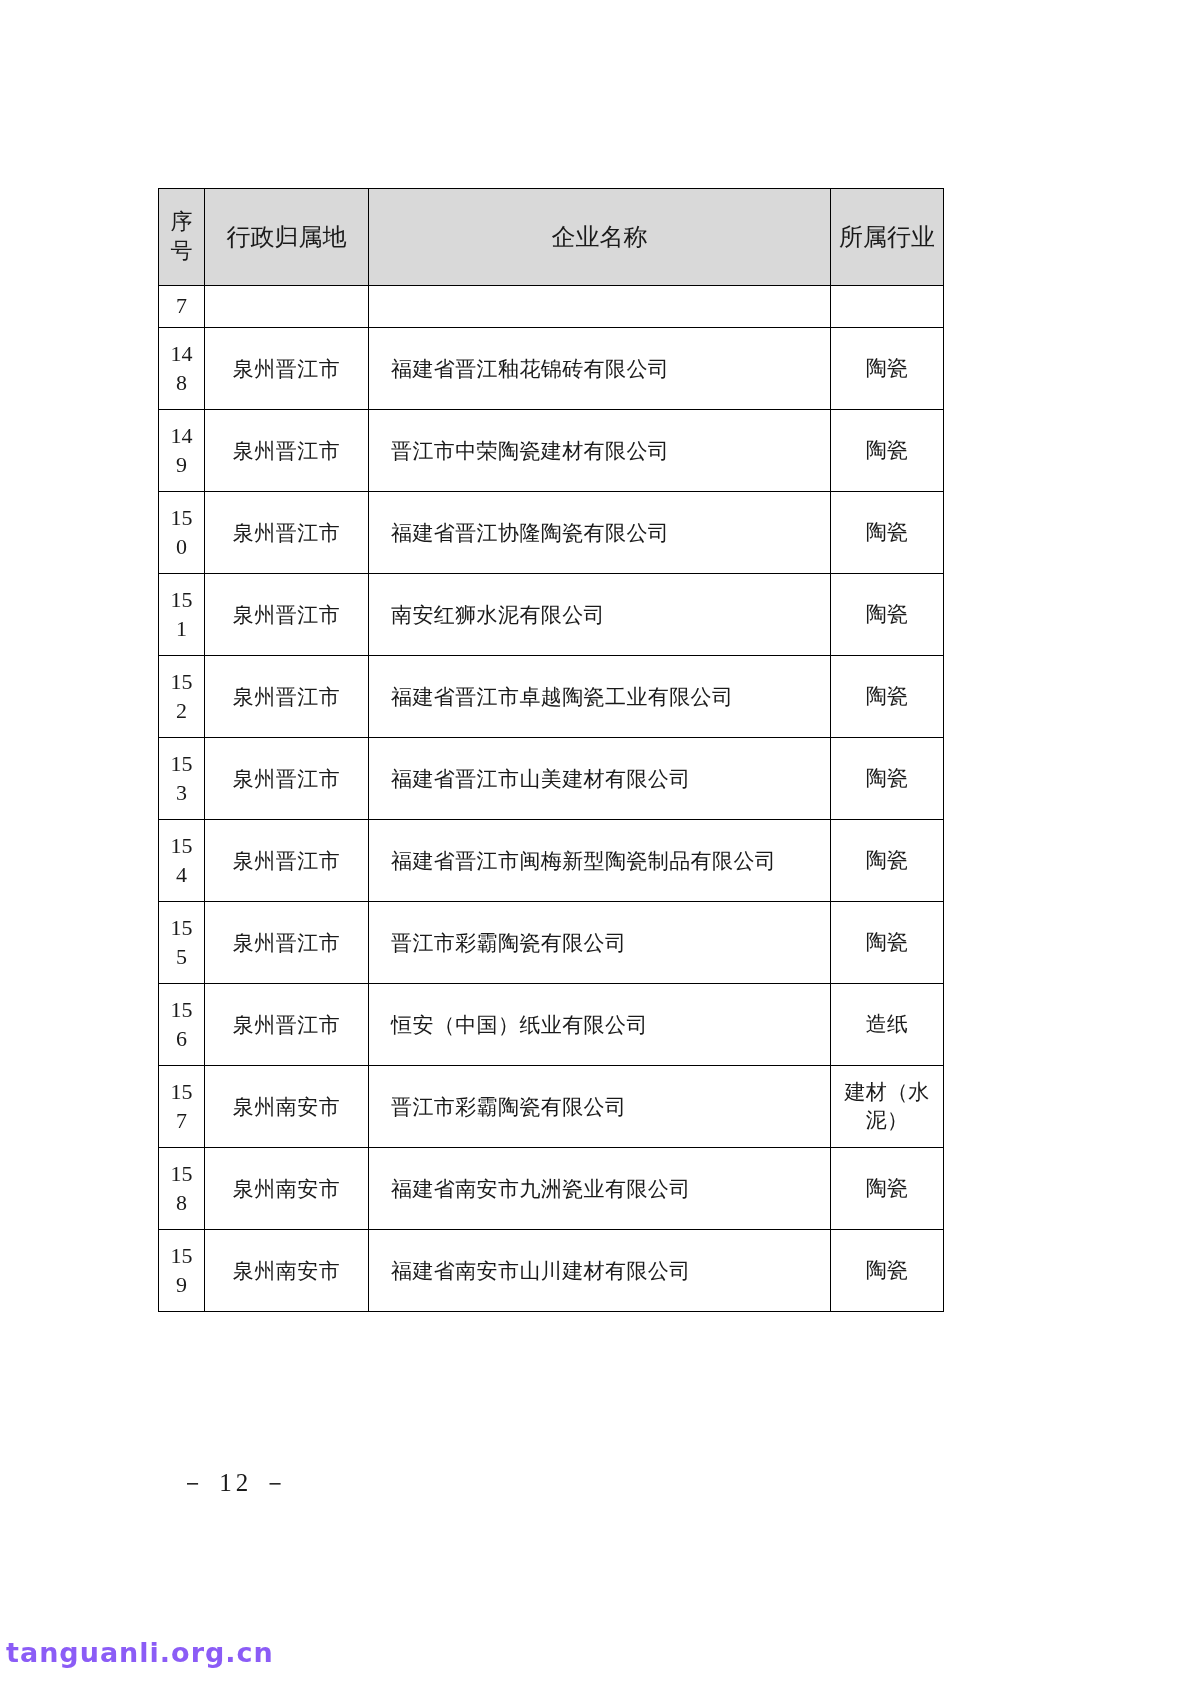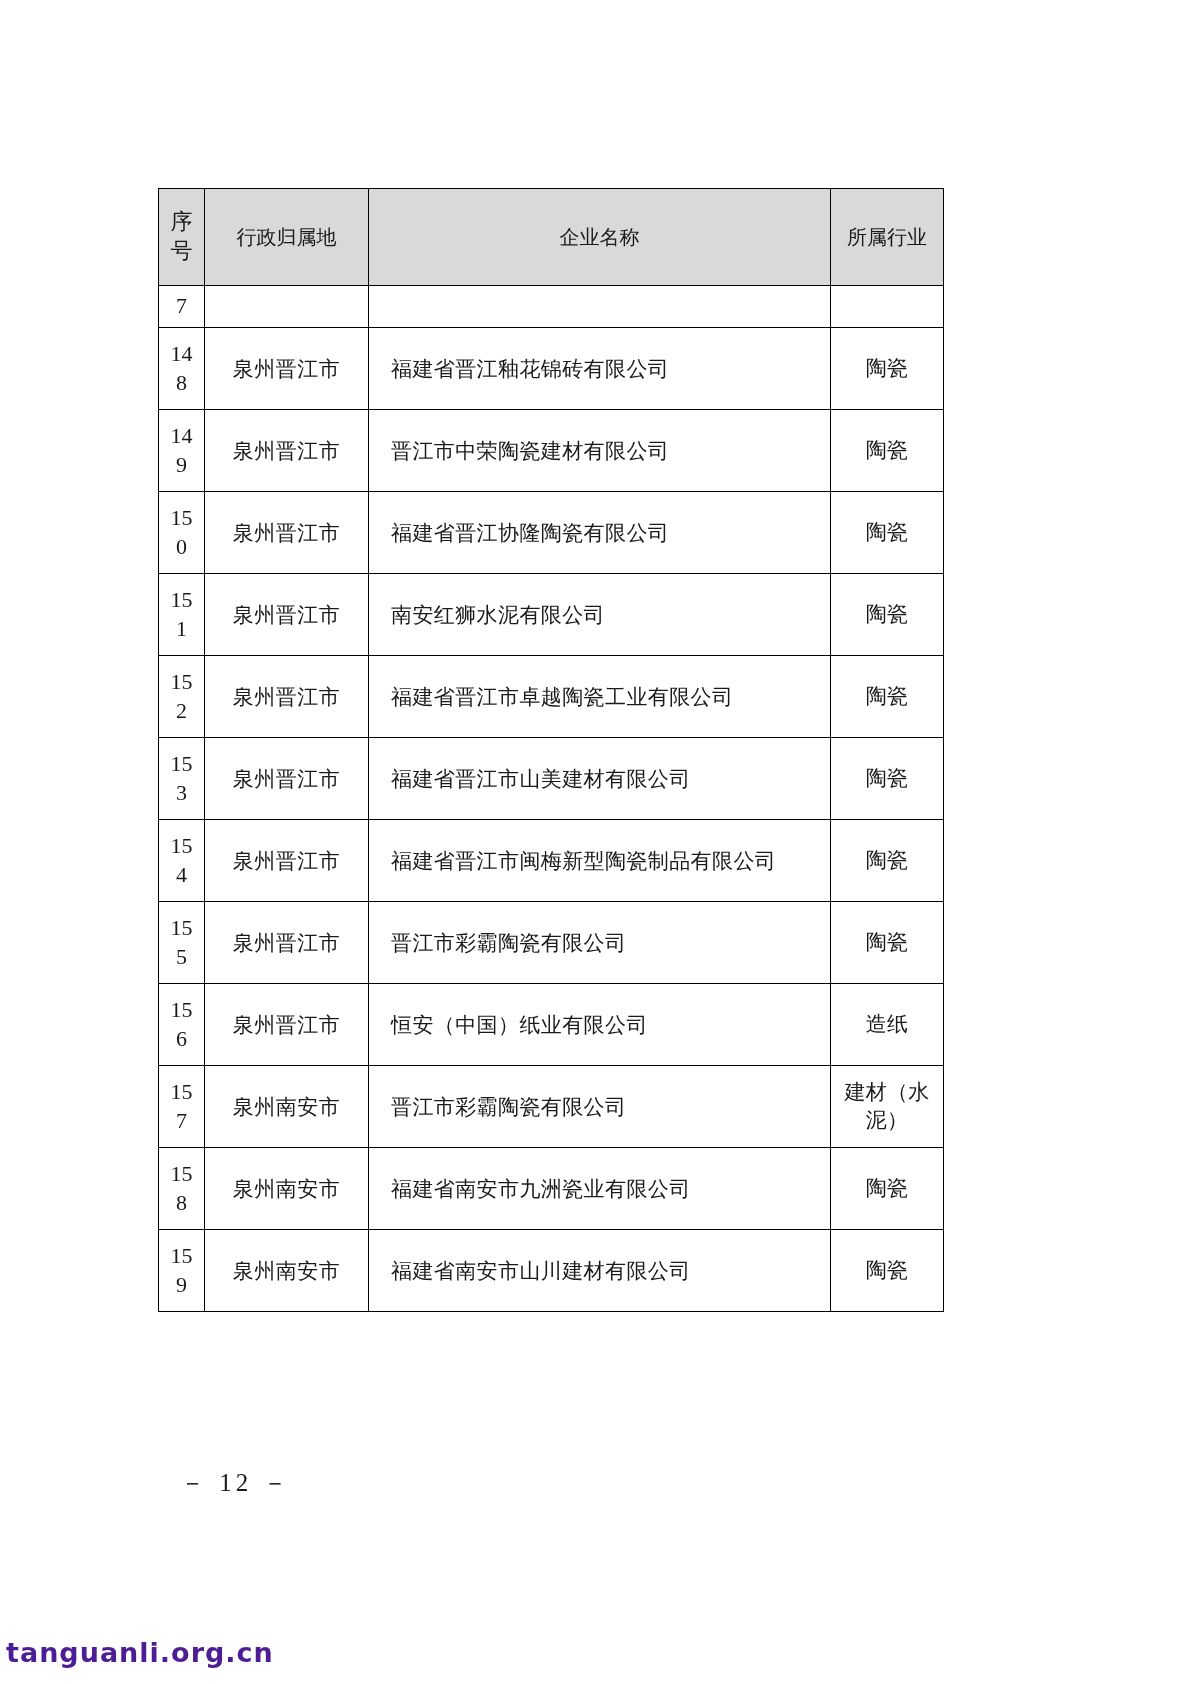--- a/index.html
+++ b/index.html
@@ -43,21 +43,21 @@
   
   .col-no    { width: 46px;  }
   .col-rgn   { width: 164px; }
   .col-name  { width: 462px; }
   .col-ind   { width: 113px; }
 
   
   thead td {
     background: #d9d9d9;
     text-align: center;
-    font-size: 20px;
+    font-size: 24px;
     line-height: 1.45;
     height: 96px;
   }
   .hdr-no {
     font-size: 22px;
     line-height: 1.3;
     padding: 6px 0;
   }
   .hdr-no span { display: block; }
 
@@ -105,21 +105,21 @@
     font-family: Liberation Serif, serif;
   }
 
   
   .watermark {
     position: absolute;
     left: 6px;
     top: 1637px;
     font-size: 27px;
     letter-spacing: 1px;
-    color: #4c1d95;
+    color: #8b5cf6;
     font-family: "DejaVu Sans", sans-serif;
     font-weight: bold;
     user-select: none;
   }
 </style>
 </head>
 <body>
 
 <div class="page">
 

